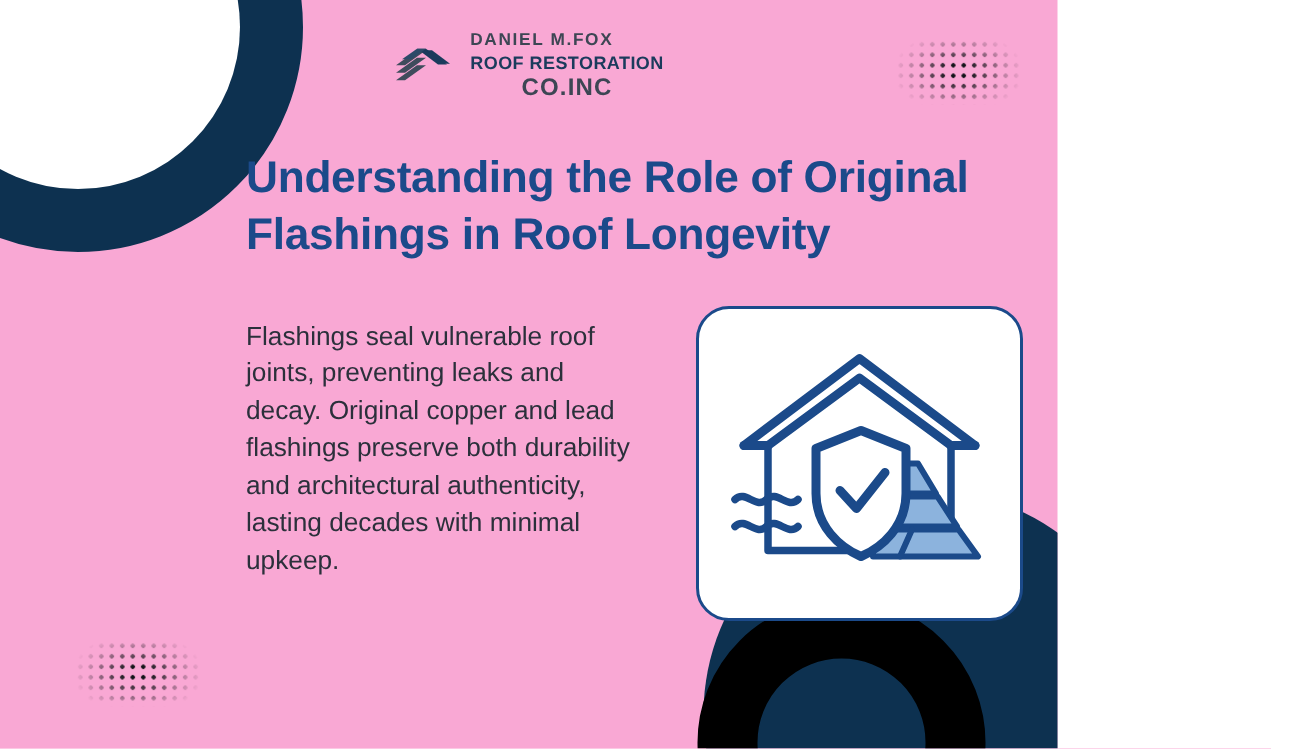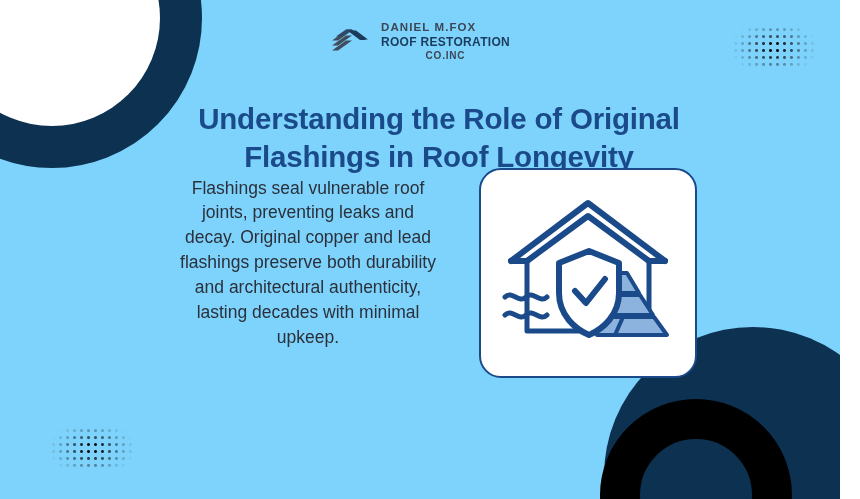--- a/index.html
+++ b/index.html
@@ -12,25 +12,24 @@
   }
 
   body {
     background: #ffffff;
     font-family: "Liberation Sans", sans-serif;
     position: relative;
   }
 
   .slide {
     position: relative;
-    width: 840px;
+    width: 705px;
     height: 499px;
-    background: #7dd3fc;
+    background: #f9a8d4;
     overflow: hidden;
-    text-align: center;
   }
 
   
 
   .deco-layer {
     position: absolute;
     inset: 0;
     pointer-events: none;
   }
 
@@ -134,50 +133,51 @@
   }
   .logo-line2 {
     font-size: 12px;
     letter-spacing: 0.3px;
     color: #1b3b5c;
     font-weight: 700;
     white-space: nowrap;
     margin-top: 2px;
   }
   .logo-line3 {
-    font-size: 10px;
+    font-size: 16px;
     letter-spacing: 0.8px;
     color: #3d4654;
     font-weight: 700;
     white-space: nowrap;
     margin-top: 3px;
     align-self: center;
   }
 
   
 
   .content {
     position: absolute;
-    left: 179px;
+    left: 164px;
     top: 100px;
     width: 620px;
   }
 
   .headline {
     font-size: 29.5px;
     line-height: 1.28;
     font-weight: 700;
     color: #1b4a8a;
     letter-spacing: -0.2px;
     max-width: 520px;
   }
 
   .body-row {
     display: flex;
     align-items: flex-start;
+    margin-top: 36px;
     gap: 42px;
   }
 
   .paragraph {
     width: 258px;
     font-size: 17.5px;
     line-height: 1.42;
     color: #2b303b;
     font-weight: 400;
   }

